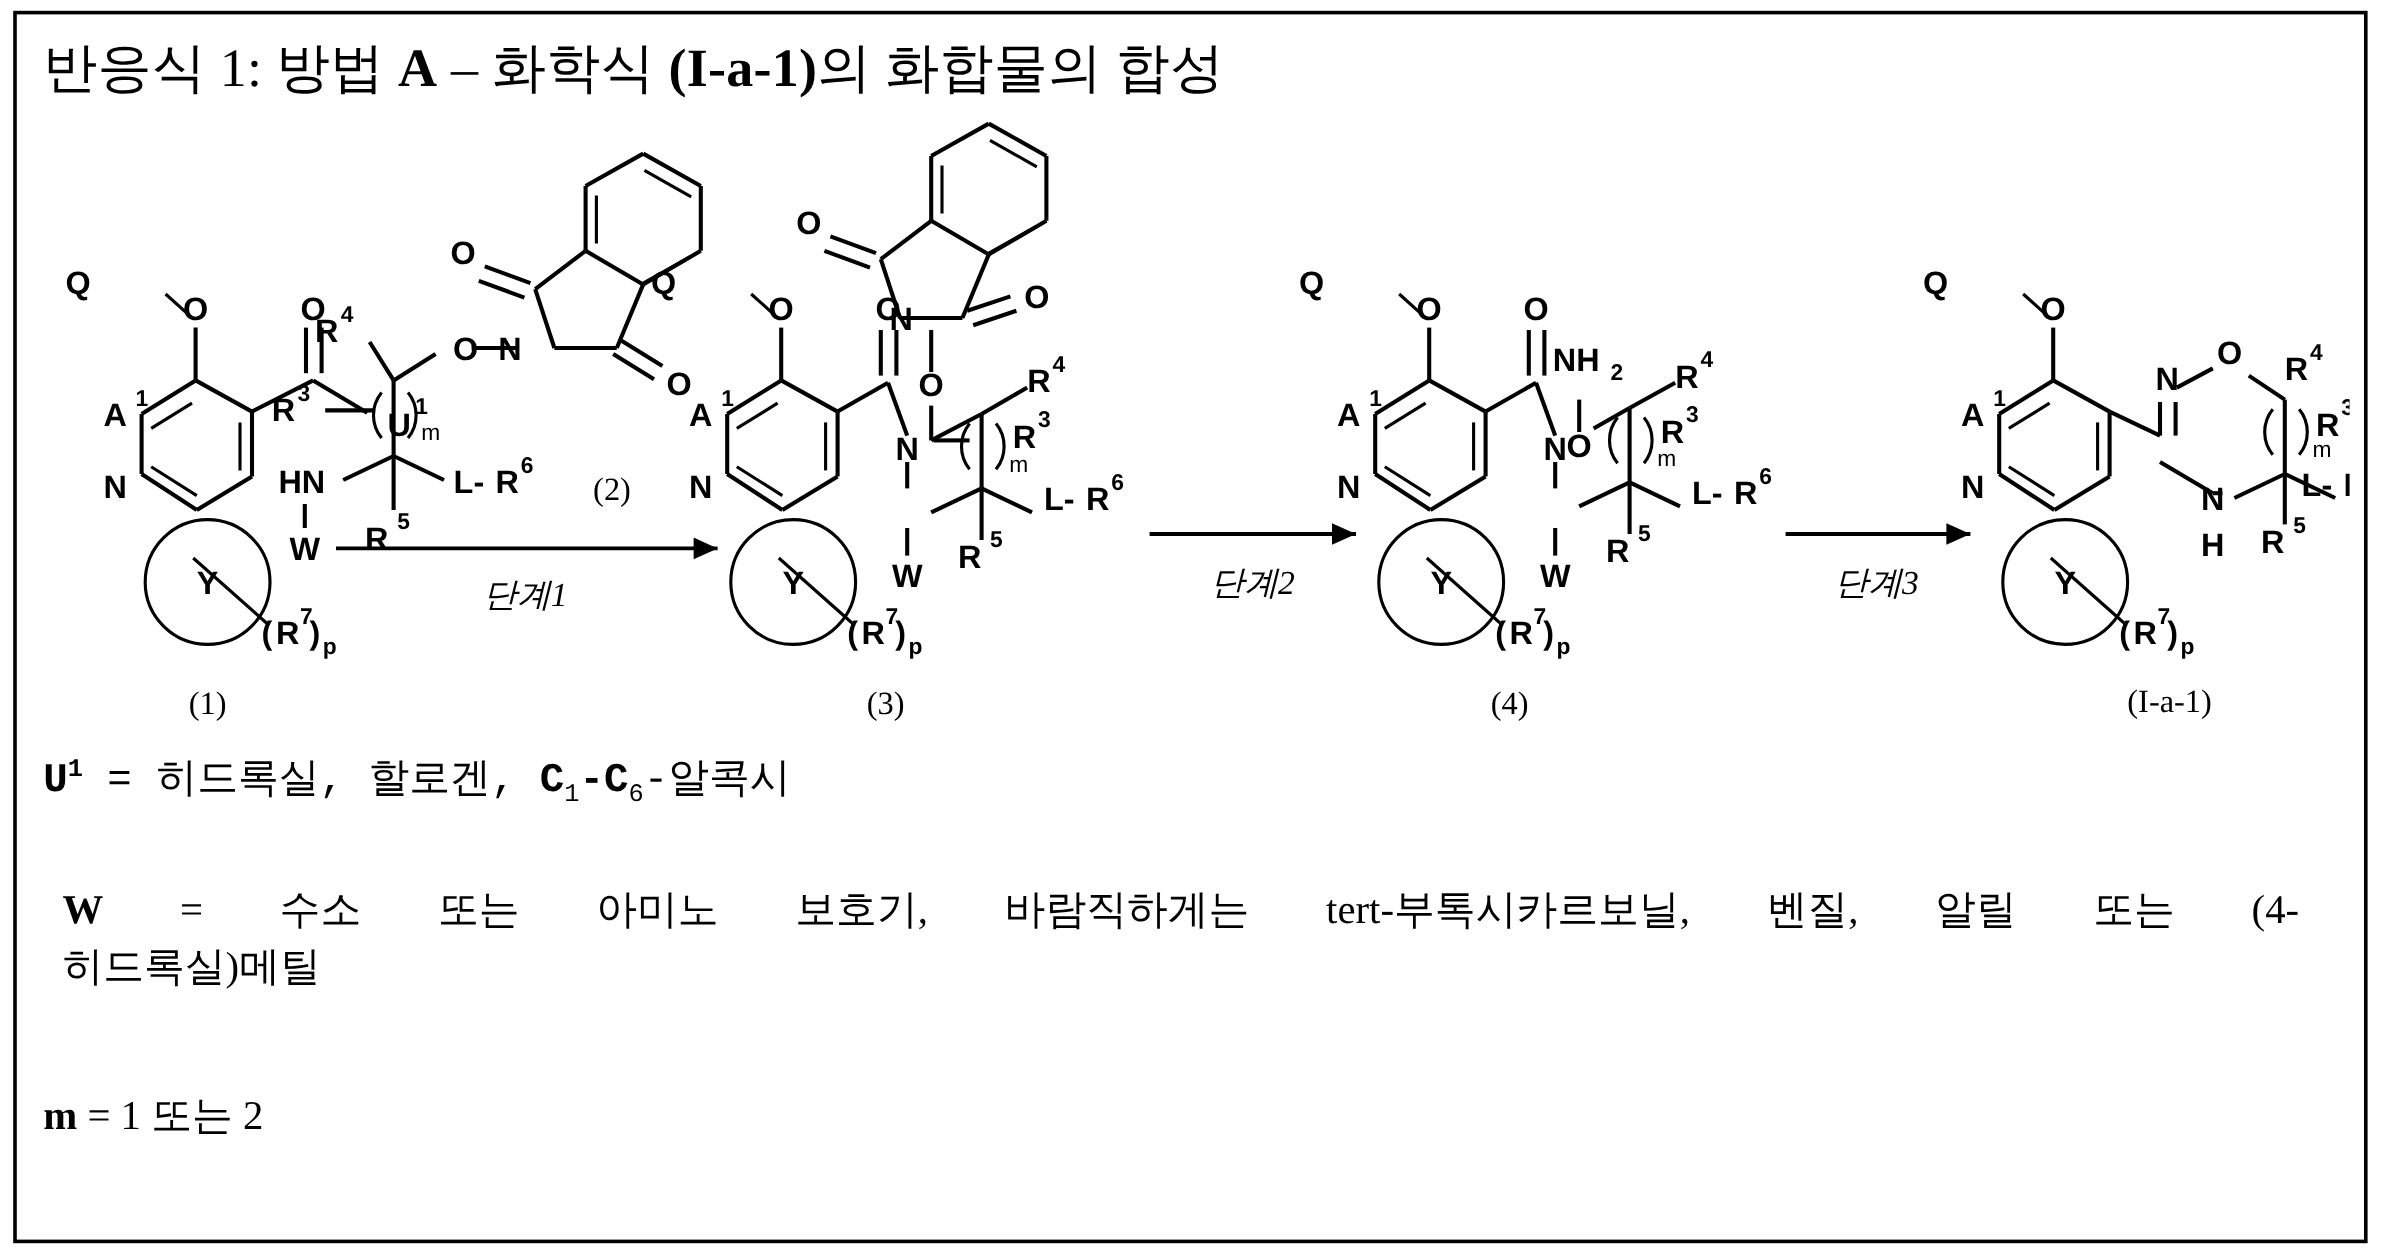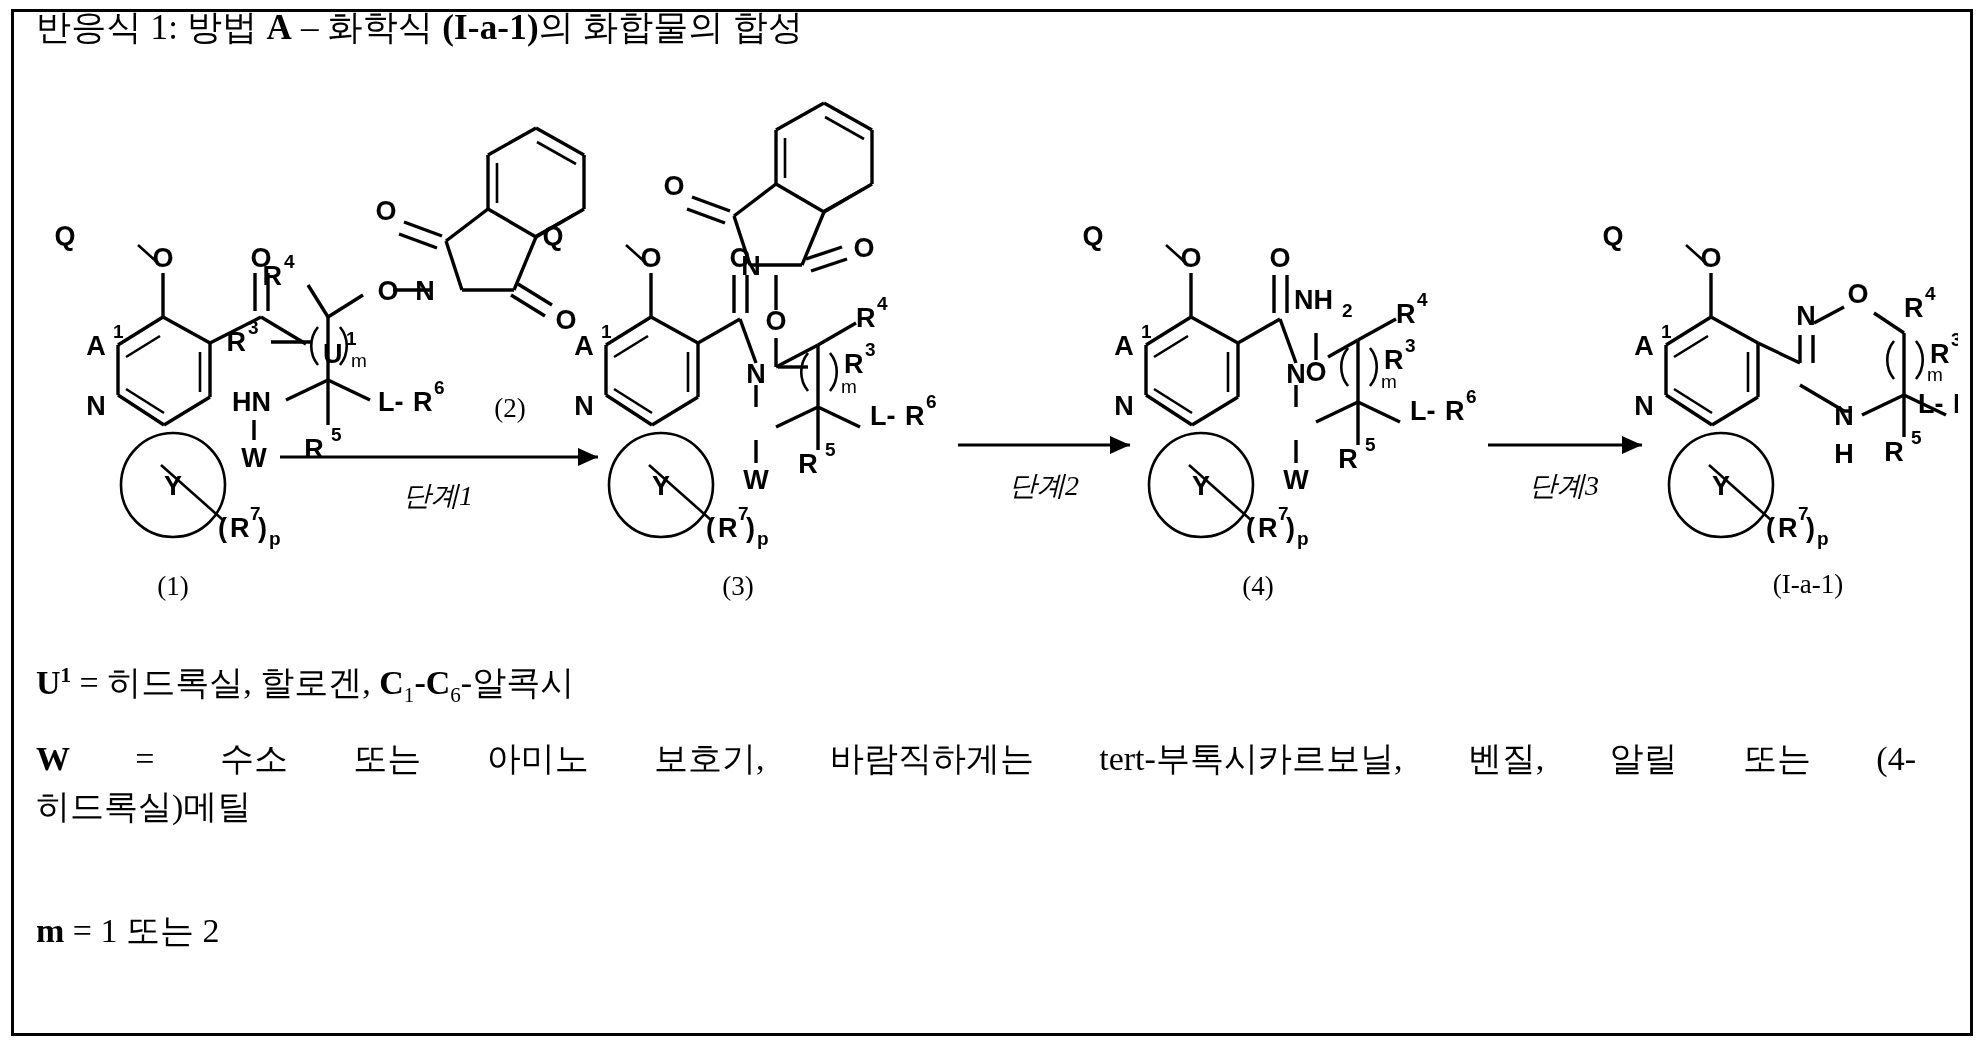--- a/index.html
+++ b/index.html
@@ -23,22 +23,22 @@
     left: 11px;
     top: 9px;
     width: 1962px;
     height: 1027px;
     border: 3px solid #000;
     box-sizing: border-box;
   }
   .title {
     position: absolute;
     left: 36px;
-    top: 8px;
-    font-size: 35px;
+    top: 32px;
+    font-size: 45px;
     line-height: 1.15;
     color: #000;
     white-space: nowrap;
     letter-spacing: 0.2px;
   }
   .title .bold { font-weight: bold; }
   .scheme {
     position: absolute;
     left: 18px;
     top: 95px;
@@ -55,20 +55,21 @@
     font-size: 34px;
     line-height: 1.35;
     white-space: nowrap;
   }
   .legend-just {
     font-size: 34px;
     line-height: 1.42;
     text-align: justify;
     text-align-last: justify;
     white-space: normal;
+    margin-left: 16px;
   }
   .legend-just.last { text-align-last: left; }
   .b { font-weight: bold; }
   .sup { font-size: 0.62em; vertical-align: super; font-weight: bold;}
   .sub { font-size: 0.62em; vertical-align: sub; }
   svg text { font-family: "Liberation Sans", "DejaVu Sans", sans-serif; }
   .lbl { font-weight: bold; font-size: 27px; }
   .lbl-sm { font-weight: bold; font-size: 19px; }
   .lbl-m { font-size: 19px; font-weight: normal; }
   .num { font-size: 27px; font-family: "Liberation Serif", serif; }
@@ -410,21 +411,21 @@
       <text class="lbl" x="1703" y="400" text-anchor="middle">Y</text>
       <text class="lbl" x="1748" y="442">(</text>
       <text class="lbl" x="1760" y="442">R</text>
       <text class="lbl-sm" x="1780" y="425">7</text>
       <text class="lbl" x="1788" y="442">)</text>
       <text class="lbl-sm" x="1799" y="450">p</text>
       <text class="num" x="1790" y="498" text-anchor="middle" font-size="24">(I-a-1)</text>
     </g>
   </svg>
 
-  <div class="legend" style="top:660px;">
+  <div class="legend" style="top:628px;font-family:Liberation Mono, monospace;">
     <div class="legend-line">
       <span class="b">U</span><span class="b sup">1</span><span> = 히드록실, 할로겐, </span><span class="b">C</span><span class="sub">1</span><span class="b">-</span><span class="b">C</span><span class="sub">6</span><span>-알콕시</span>
     </div>
   </div>
 
   <div class="legend" style="top:735px; width:1880px;">
     <div class="legend-just"><span class="b">W</span><span> = 수소 또는 아미노 보호기, 바람직하게는 tert-부톡시카르보닐, 벤질, 알릴 또는 (4-</span></div>
     <div class="legend-just last">히드록실)메틸</div>
   </div>
 

